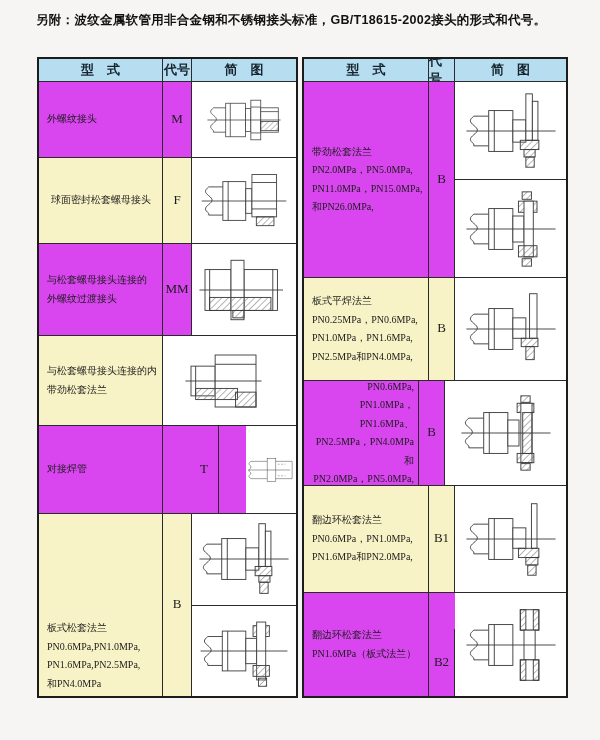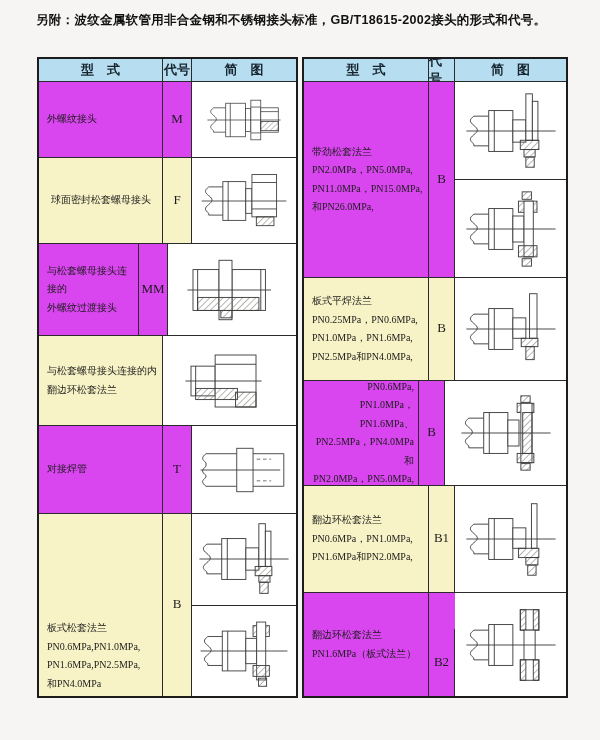--- a/index.html
+++ b/index.html
@@ -113,21 +113,21 @@
             <rect x="61" y="12" width="28" height="48" fill="#ffffff" stroke="#3d3d3d" stroke-width="1"></rect>
             <line x1="61" y1="21" x2="89" y2="21" stroke="#3d3d3d" stroke-width="1"></line>
             <line x1="61" y1="51" x2="89" y2="51" stroke="#3d3d3d" stroke-width="1"></line>
             <rect x="66" y="60" width="20" height="10" fill="url(#hx)" stroke="#3d3d3d" stroke-width="1"></rect>
             <line x1="4" y1="42" x2="100" y2="42" stroke="#3d3d3d" stroke-width="1"></line>
           </svg>
         </div>
       </div>
     </div>
     <div class="trow" style="height: 92px;">
-      <div class="cell type-cell" style="width: 100px;">
+      <div class="cell type-cell" style="width: 124px;">
         <span class="type-text">与松套螺母接头连接的
 外螺纹过渡接头</span>
       </div>
       <div class="cell code-cell" style="width: 29px;">
         <span class="code-text">MM</span>
       </div>
       <div class="cell last sketch-cell">
         <div class="sub">
           <svg viewBox="0 0 104 84" width="100" height="78" preserveAspectRatio="xMidYMid meet">
             <rect x="10" y="20" width="28" height="44" fill="#ffffff" stroke="#3d3d3d" stroke-width="1"></rect>
@@ -138,37 +138,37 @@
             <rect x="15" y="50" width="66" height="14" fill="url(#hx)" stroke="#3d3d3d" stroke-width="1"></rect>
             <rect x="40" y="64" width="12" height="8" fill="url(#hx)" stroke="#3d3d3d" stroke-width="1"></rect>
             <line x1="4" y1="42" x2="94" y2="42" stroke="#3d3d3d" stroke-width="1"></line>
           </svg>
         </div>
       </div>
     </div>
     <div class="trow" style="height: 90px;">
       <div class="cell type-cell hl" style="width: 124px;">
         <span class="type-text">与松套螺母接头连接的内
-翻边环松套法兰</span>
+带劲松套法兰</span>
       </div>
       <div class="cell last sketch-cell">
         <div class="sub">
           <svg viewBox="0 0 104 84" width="100" height="78" preserveAspectRatio="xMidYMid meet">
             <rect x="10" y="26" width="26" height="32" fill="#ffffff" stroke="#3d3d3d" stroke-width="1"></rect>
             <line x1="15" y1="26" x2="15" y2="58" stroke="#3d3d3d" stroke-width="1"></line>
             <rect x="36" y="14" width="44" height="56" fill="#ffffff" stroke="#3d3d3d" stroke-width="1"></rect>
             <line x1="36" y1="24" x2="80" y2="24" stroke="#3d3d3d" stroke-width="1"></line>
             <rect x="15" y="50" width="45" height="12" fill="url(#hx)" stroke="#3d3d3d" stroke-width="1"></rect>
             <rect x="58" y="54" width="22" height="16" fill="url(#hx)" stroke="#3d3d3d" stroke-width="1"></rect>
             <line x1="4" y1="42" x2="86" y2="42" stroke="#3d3d3d" stroke-width="1"></line>
           </svg>
         </div>
       </div>
     </div>
-    <div class="trow" style="height: 88px;">
+    <div class="trow" style="height: 88px; gap: 27px;">
       <div class="cell type-cell" style="width: 124px;">
         <span class="type-text">对接焊管</span>
       </div>
       <div class="cell code-cell" style="width: 29px;">
         <span class="code-text">T</span>
       </div>
       <div class="cell last sketch-cell">
         <div class="sub">
           <svg viewBox="0 0 104 84" width="100" height="76" preserveAspectRatio="xMidYMid meet">
             <path d="M10 24 C5 28 5 30 10 34 L10 38 C5 42 5 44 10 48 L10 50 C5 54 5 56 10 60" fill="none" stroke="#3d3d3d" stroke-width="1"></path>

